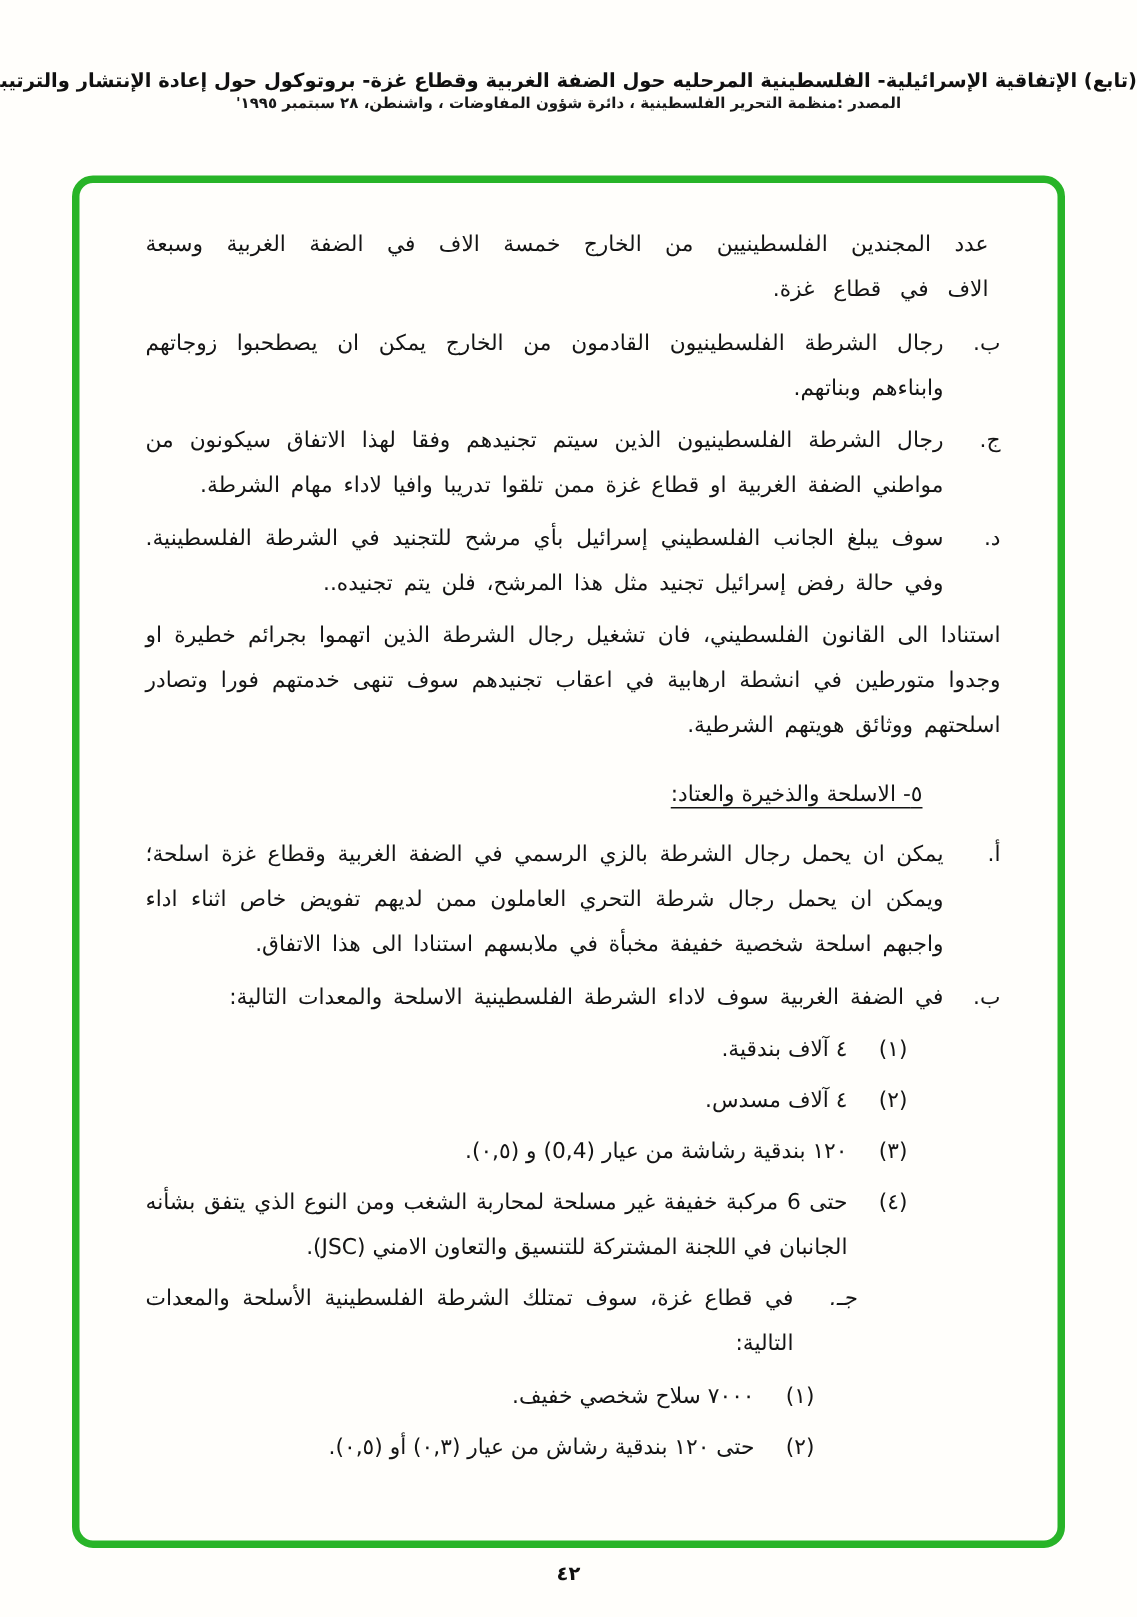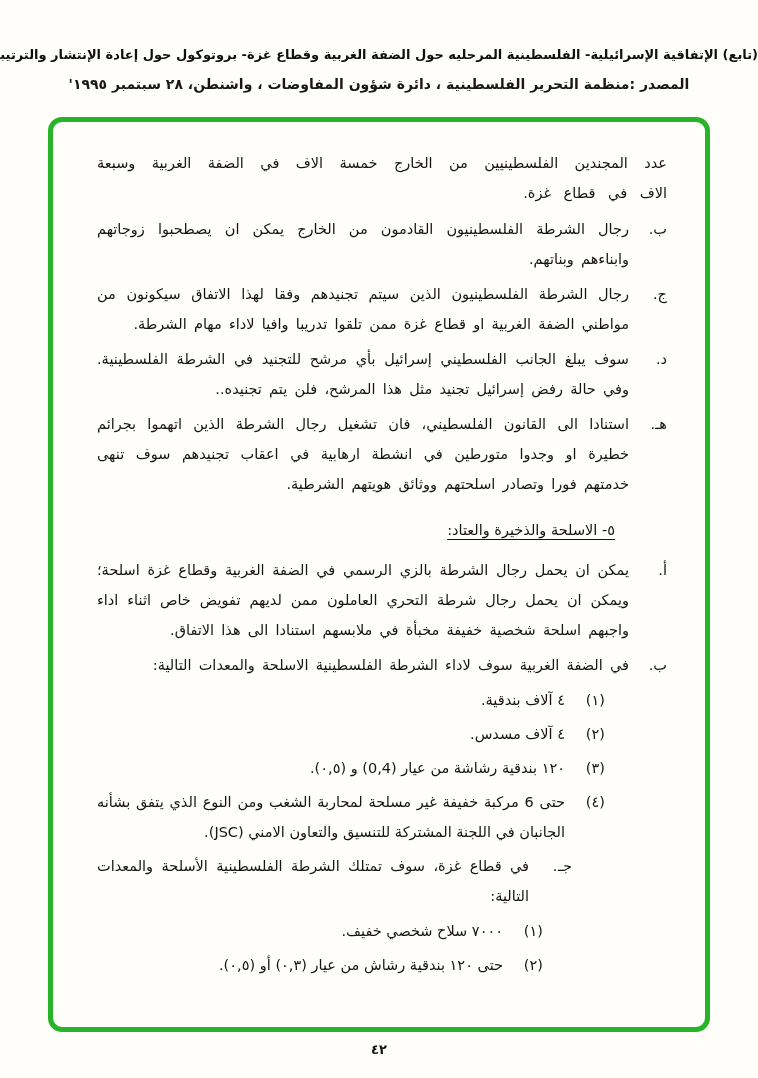--- a/index.html
+++ b/index.html
@@ -16,22 +16,21 @@
   
   .header {
     position:absolute; top:46px; left:0; right:0;
     text-align:center; direction:rtl;
   }
   .header .title {
     font-size:13px; font-weight:bold; line-height:18px;
     white-space:nowrap; color:#101010;
   }
   .header .source {
-    margin-top:12px;
-    font-size:14px; font-weight:bold; color:#181818;
+    font-size:10px; font-weight:bold; color:#181818;
     letter-spacing:.2px;
   }
 
   
   .frame {
     position:absolute;
     top:117px; left:48px;
     width:662px; height:915px;
     border:5px solid #28b428;
     border-radius:14px;
@@ -40,21 +39,21 @@
   }
   .content {
     direction:rtl;
     text-align:justify;
     padding:26px 38px 0 44px;
     font-size:14.5px;
     line-height:30px;
     color:#141414;
   }
 
-  .para { margin:0 0 6px 0; word-spacing:.55em; }
+  .para { margin:0 8px 6px 0; word-spacing:.55em; }
 
   .clause { display:flex; margin:0 0 5px 0; }
   .clause .marker { flex:0 0 38px; white-space:nowrap; }
   .clause .txt { flex:1 1 auto; text-align:justify; word-spacing:.18em; }
 
   .heading {
     margin:16px 52px 10px 0;
     font-size:14.5px; font-weight:normal;
     text-decoration:underline;
     text-underline-offset:4px;
@@ -99,21 +98,20 @@
       </div>
       <div class="clause">
         <span class="marker">ج.</span>
         <span class="txt">رجال الشرطة الفلسطينيون الذين سيتم تجنيدهم وفقا لهذا الاتفاق سيكونون من  مواطني الضفة الغربية او قطاع غزة ممن تلقوا تدريبا وافيا لاداء مهام الشرطة.</span>
       </div>
       <div class="clause">
         <span class="marker">د.</span>
         <span class="txt">سوف يبلغ الجانب الفلسطيني إسرائيل بأي مرشح للتجنيد  في الشرطة الفلسطينية. وفي حالة رفض إسرائيل تجنيد مثل هذا المرشح، فلن يتم تجنيده..</span>
       </div>
       <div class="clause">
-        <span class="marker">هـ.</span>
         <span class="txt">استنادا الى القانون الفلسطيني، فان تشغيل رجال الشرطة الذين اتهموا بجرائم خطيرة او  وجدوا متورطين في انشطة ارهابية في اعقاب تجنيدهم سوف تنهى خدمتهم فورا وتصادر اسلحتهم ووثائق هويتهم الشرطية.</span>
       </div>
 
       <div class="heading">٥- الاسلحة والذخيرة والعتاد:</div>
 
       <div class="clause">
         <span class="marker">أ.</span>
         <span class="txt">يمكن ان يحمل رجال الشرطة بالزي الرسمي في الضفة الغربية وقطاع غزة اسلحة؛ ويمكن ان يحمل رجال شرطة التحري العاملون ممن لديهم تفويض خاص اثناء اداء واجبهم اسلحة شخصية خفيفة مخبأة في ملابسهم استنادا الى هذا الاتفاق.</span>
       </div>
 

